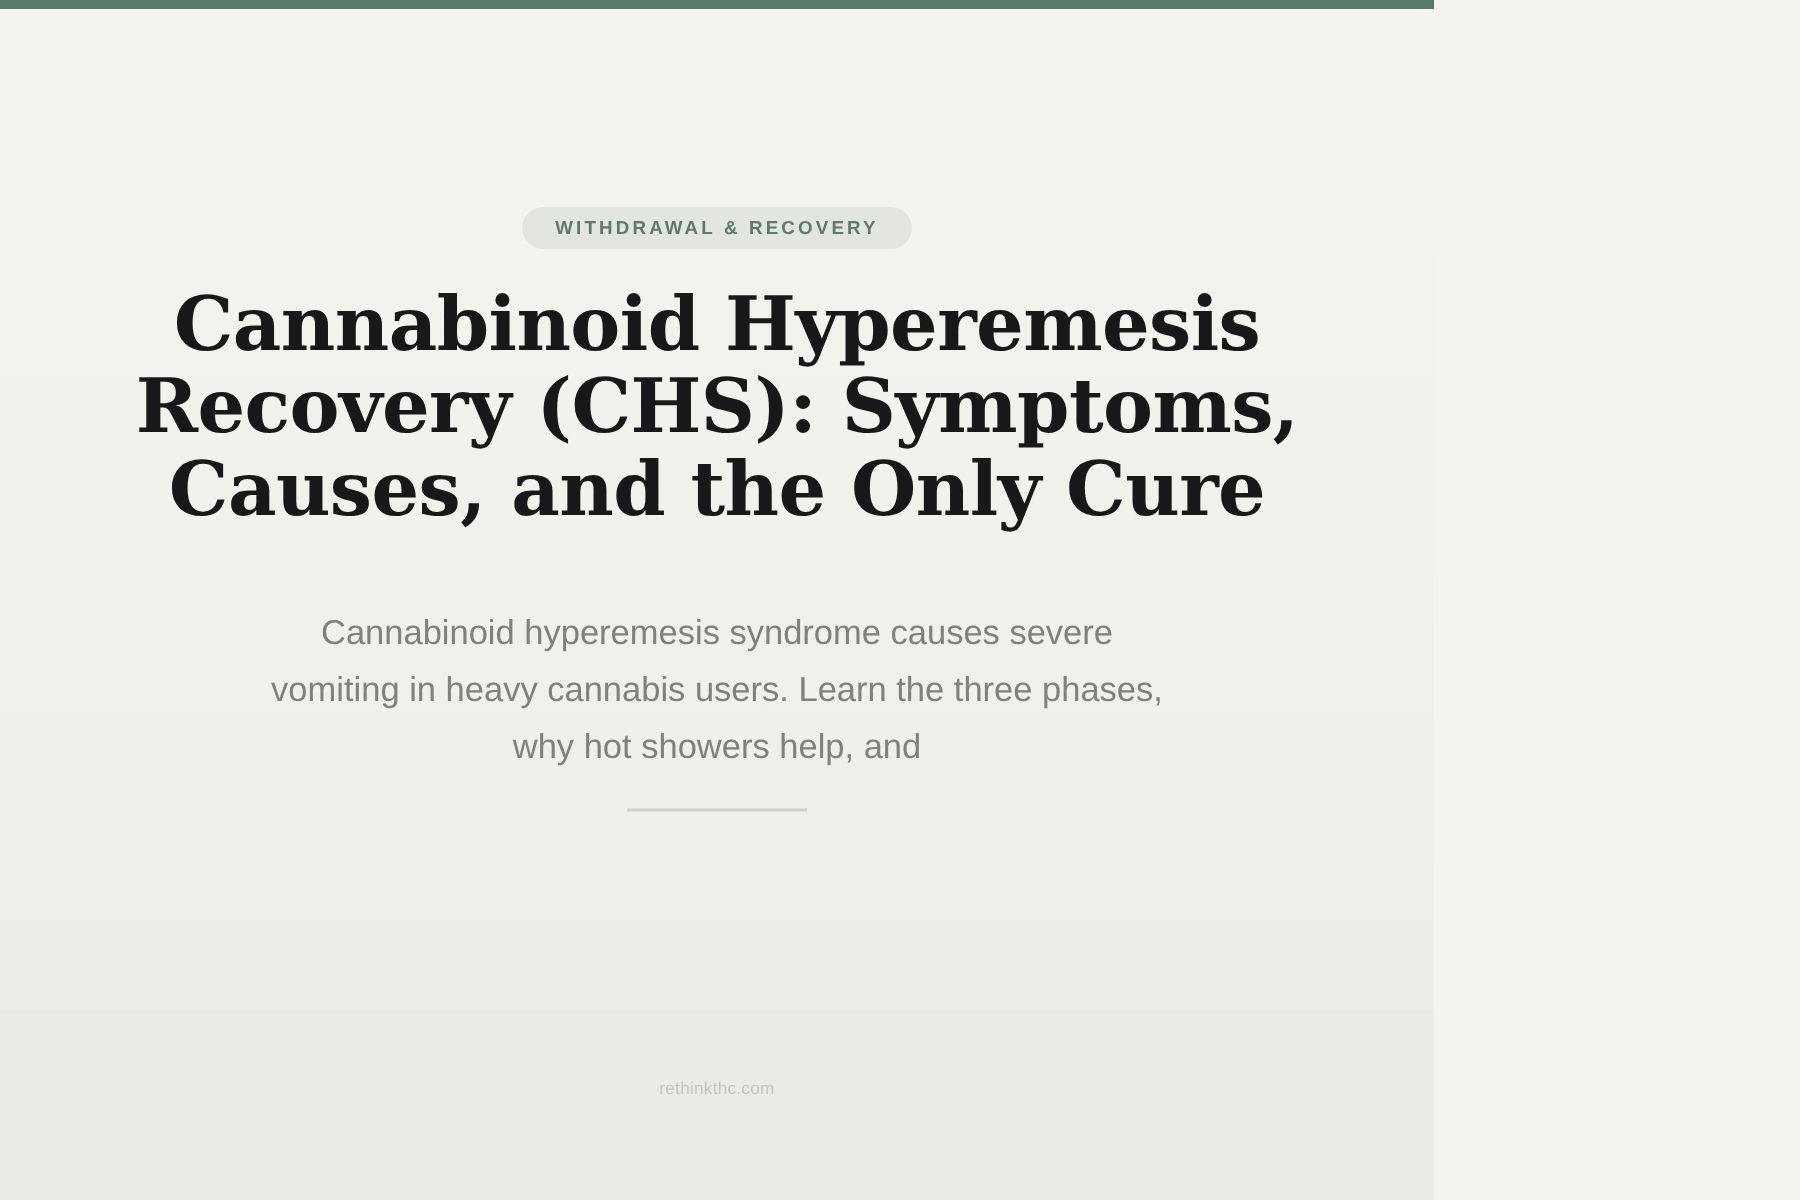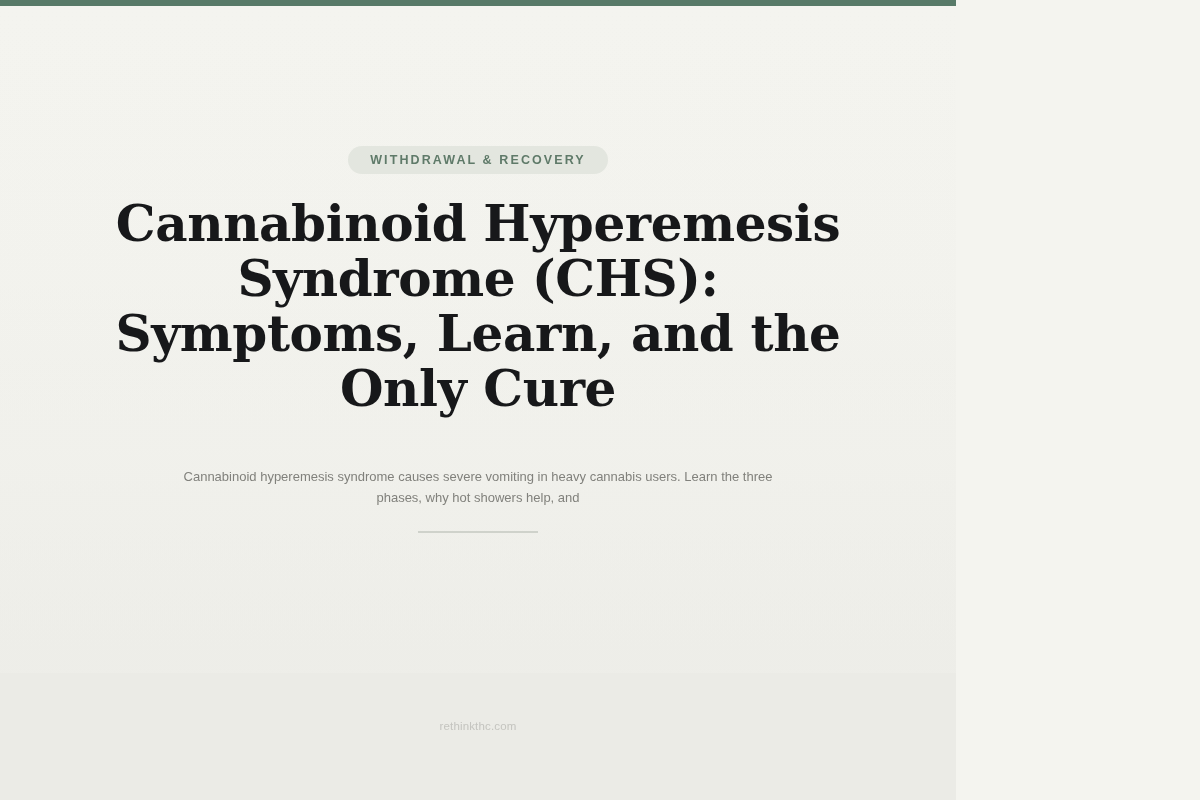--- a/index.html
+++ b/index.html
@@ -79,21 +79,21 @@
     line-height: 1.1;
     color: #17181a;
     text-align: center;
     max-width: 880px;
     letter-spacing: -0.4px;
   }
 
   .subhead {
     margin: 50px 0 0 0;
     font-family: "Liberation Sans", sans-serif;
-    font-size: 13px;
+    font-size: 23px;
     line-height: 1.65;
     color: #81817c;
     text-align: center;
     max-width: 600px;
     font-weight: normal;
   }
 
   .rule {
     margin: 22px 0 0 0;
     width: 120px;
@@ -126,21 +126,21 @@
 <body>
 
 <div class="page">
 
   <div class="accent-bar"></div>
 
   <div class="hero">
 
     <span class="eyebrow">Withdrawal &amp; Recovery</span>
 
-    <h1 class="headline">Cannabinoid Hyperemesis Syndrome (CHS): Symptoms, Learn, and the Only Cure</h1>
+    <h1 class="headline">Cannabinoid Hyperemesis Recovery (CHS): Symptoms, Causes, and the Only Cure</h1>
 
     <p class="subhead">Cannabinoid hyperemesis syndrome causes severe vomiting in heavy cannabis users. Learn the three phases, why hot showers help, and</p>
 
     <hr class="rule">
 
   </div>
 
   <div class="footer-band">
     <span class="site-credit">rethinkthc.com</span>
   </div>

